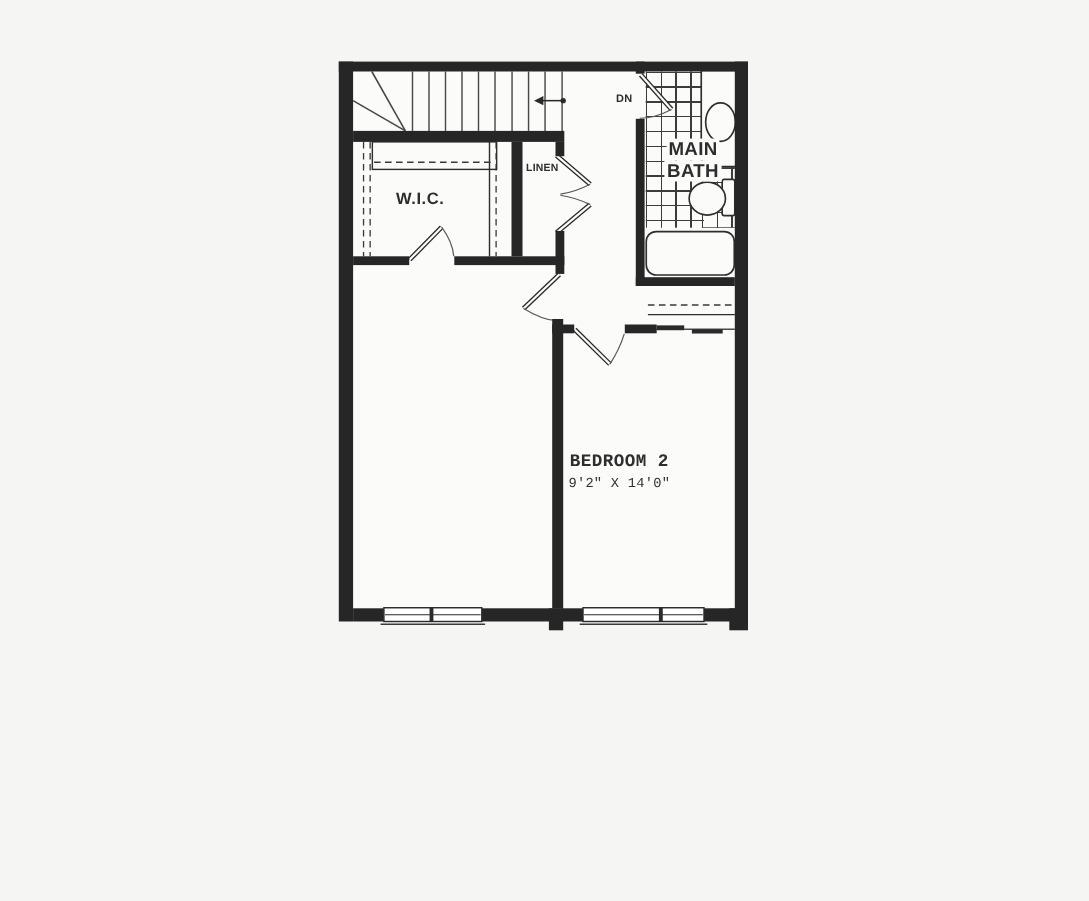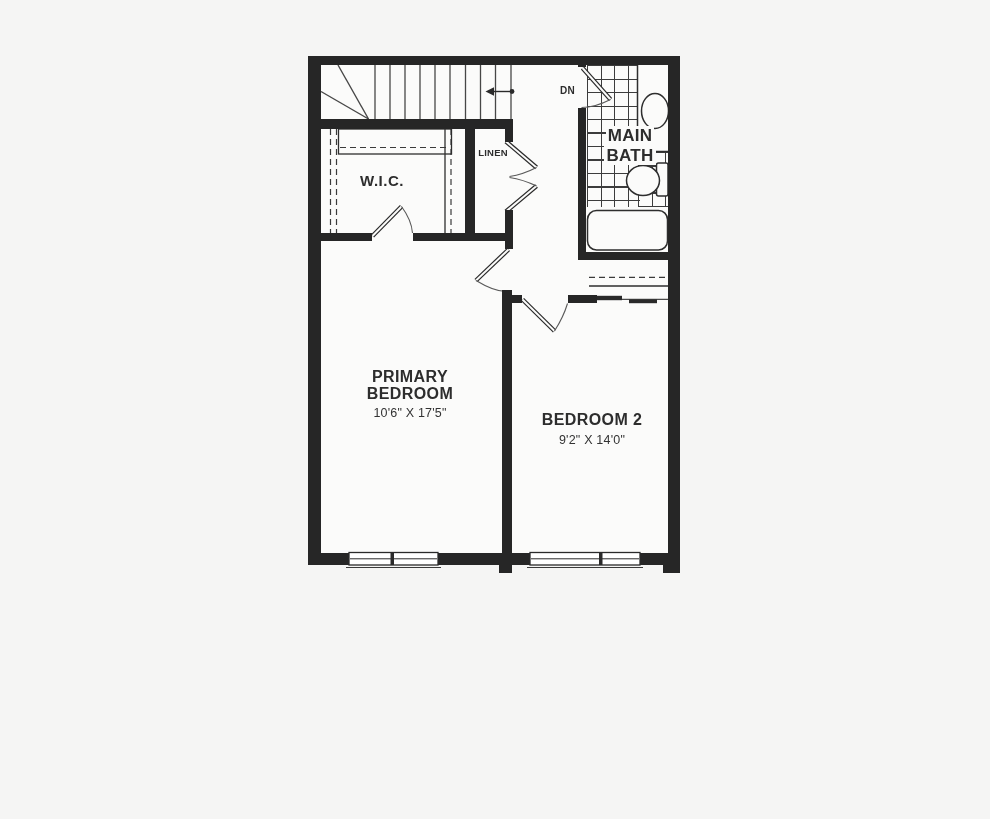--- a/index.html
+++ b/index.html
@@ -172,26 +172,19 @@
 
   <div class="label wic-title" style="left:317px;top:172px;width:130px;">W.I.C.</div>
 
   <div class="label linen-title" style="left:462px;top:147px;width:62px;">LINEN</div>
 
   <div class="label bath-title" style="left:584px;top:126px;width:92px;">
     <span>MAIN</span><br>
     <span>BATH</span>
   </div>
 
-  <div class="label" style="left:325px;top:369px;width:170px;">
-    <div class="room-title">
-      <span>PRIMARY</span><br>
-      <span>BEDROOM</span>
-    </div>
-    <div class="room-dims">10'6" X 17'5"</div>
-  </div>
 
-  <div class="label" style="left:507px;top:412px;width:170px;">
+  <div class="label" style="left:478px;top:412px;width:170px;font-family:Liberation Mono, monospace;">
     <div class="room-title">BEDROOM 2</div>
     <div class="room-dims">9'2" X 14'0"</div>
   </div>
 
 </div>
 
 </body></html>

